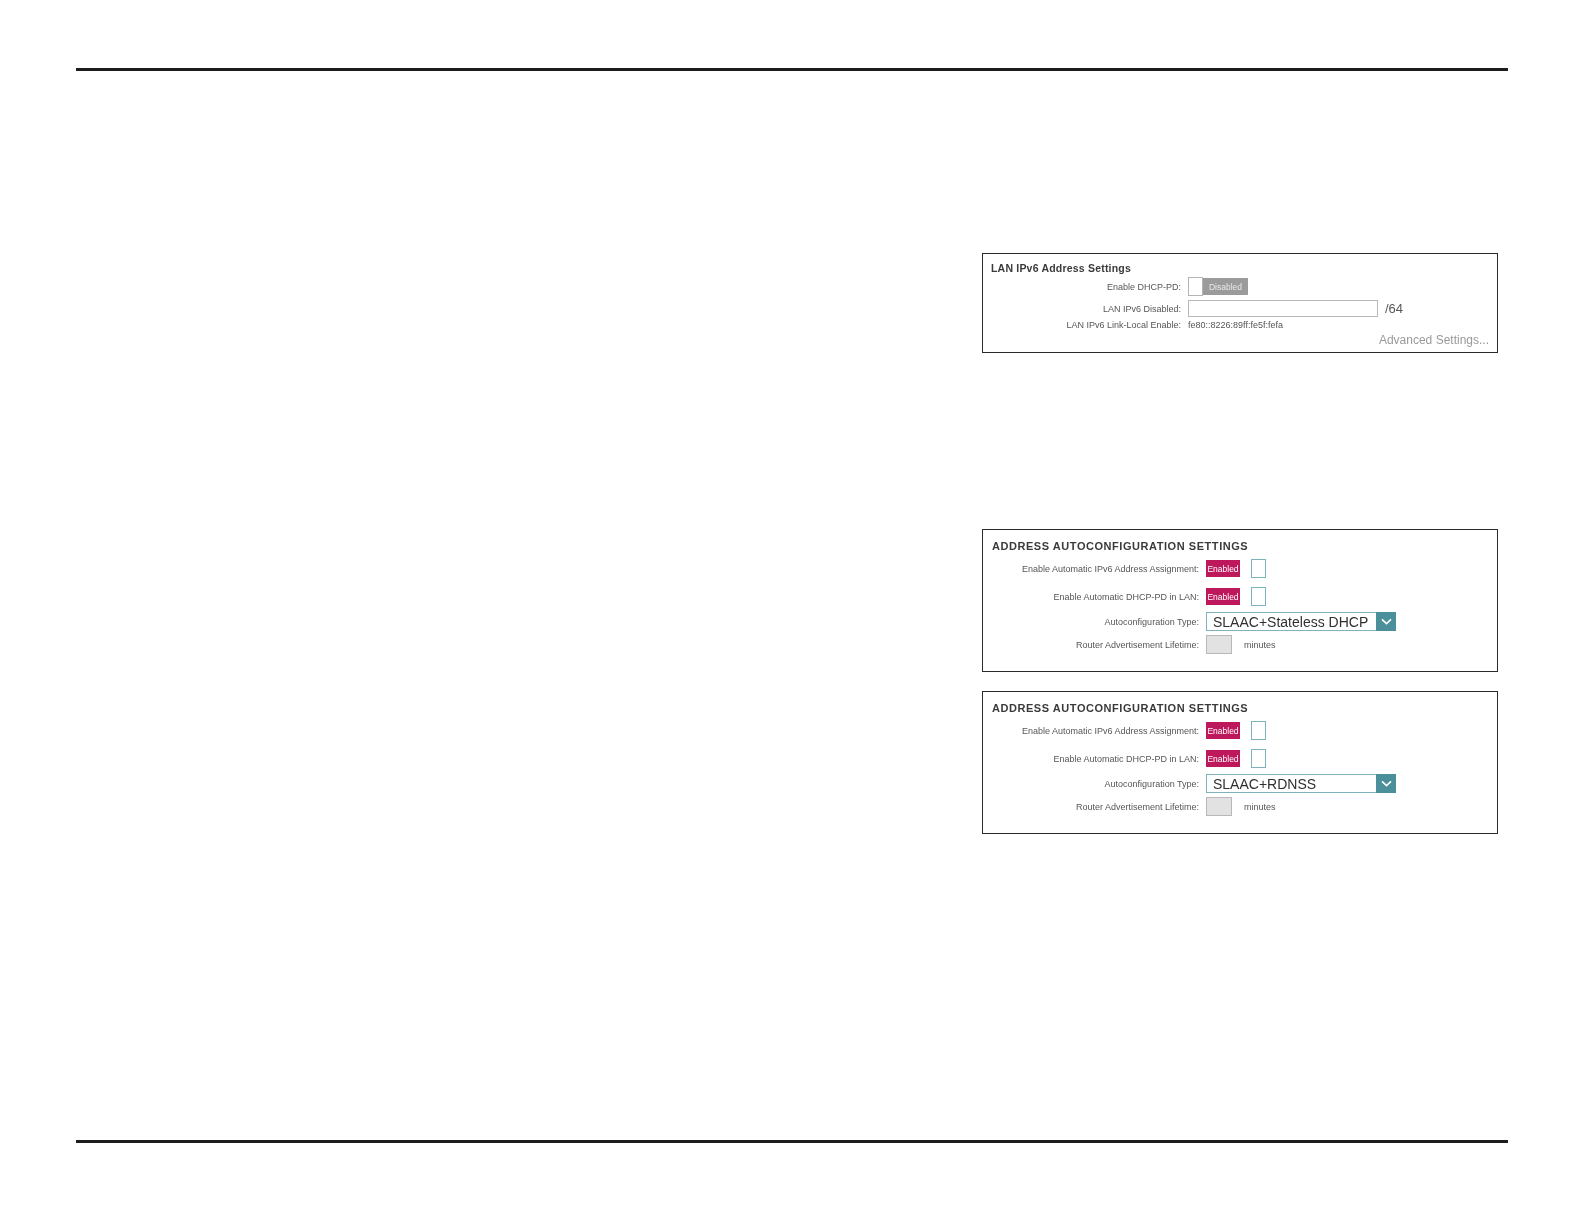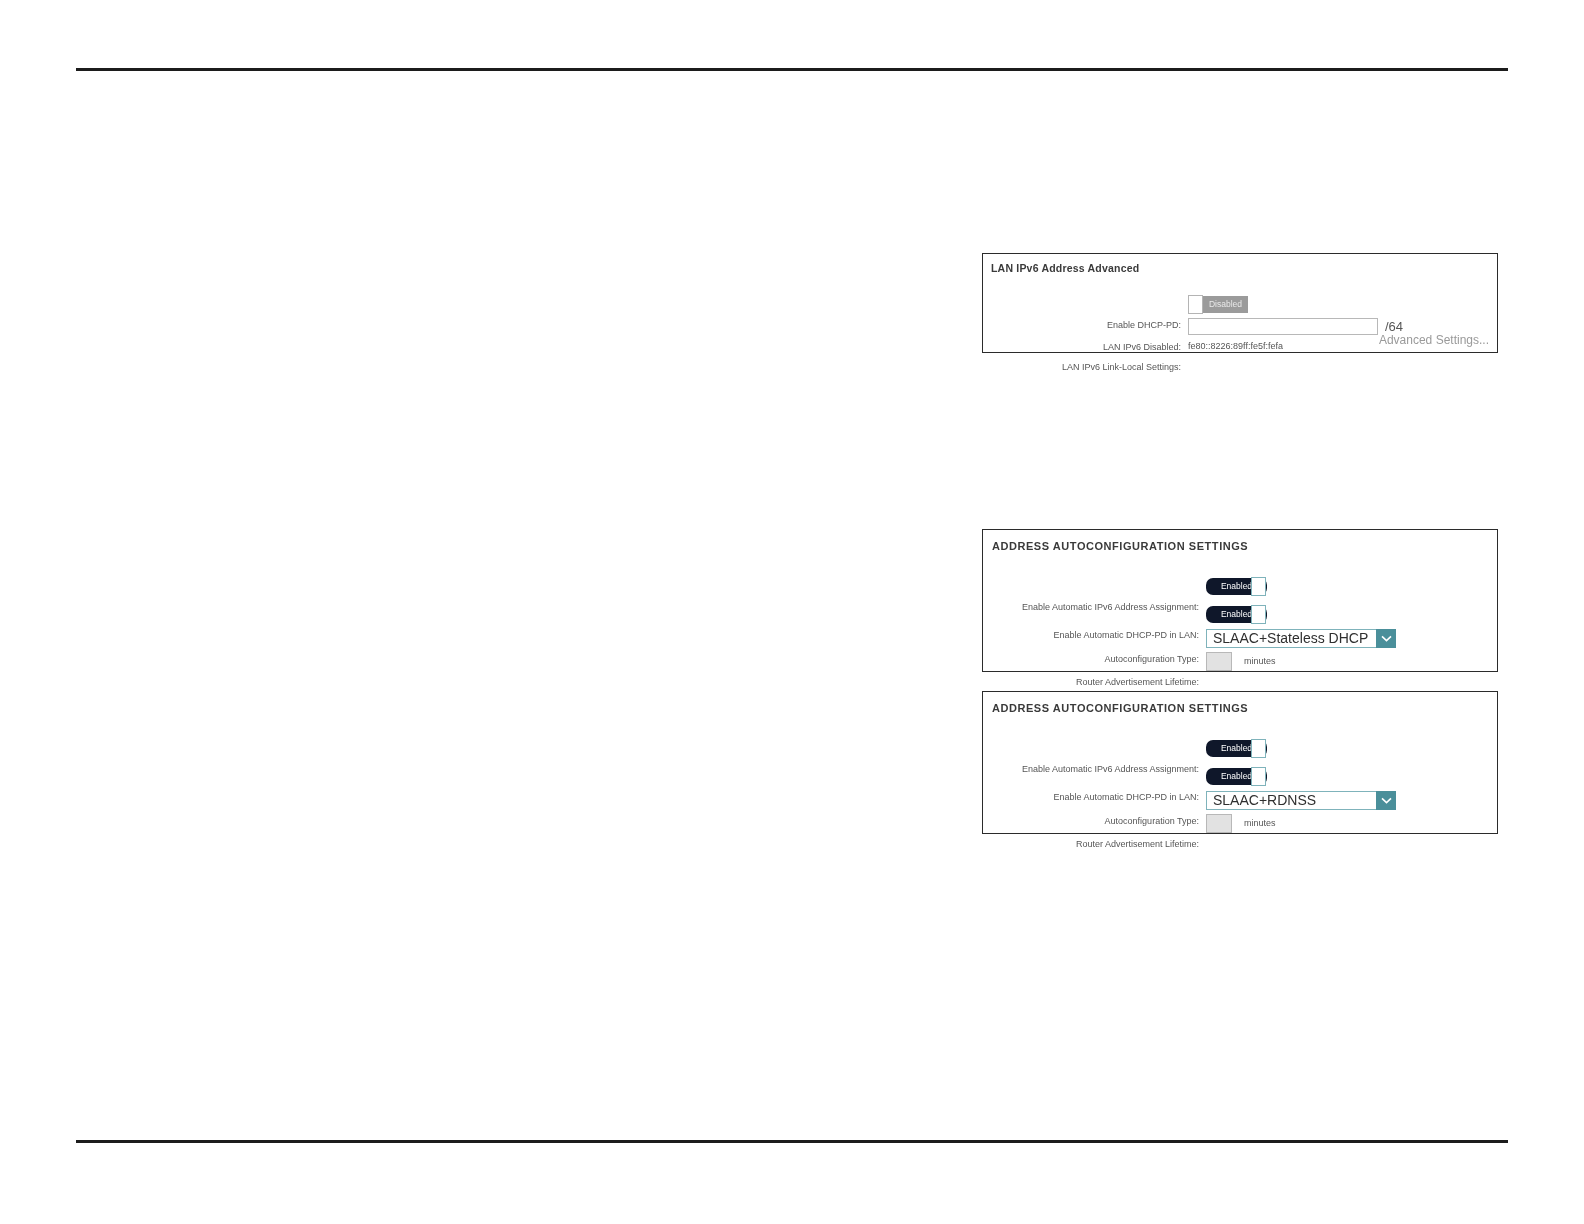--- a/index.html
+++ b/index.html
@@ -53,21 +53,20 @@
     position: absolute;
     display: flex;
     align-items: center;
     white-space: nowrap;
   }
   .row-label {
     text-align: right;
     color: #565656;
     font-size: 9px;
     padding-right: 7px;
-    margin-top: 42px;
   }
   .row-label.wide { width: 190px; }
 
   
   .toggle {
     position: relative;
     display: inline-block;
     height: 17px;
     width: 60px;
     box-sizing: border-box;
@@ -78,24 +77,23 @@
     top: 0;
     height: 17px;
     box-sizing: border-box;
     display: flex;
     align-items: center;
     justify-content: center;
     font-size: 8.5px;
   }
   .toggle.on .track {
     left: 0;
-    width: 61px;
-    background: #0f172a;
+    width: 34px;
+    background: #be185d;
     color: #ffffff;
-    border-radius: 7px;
   }
   .toggle.on .knob {
     position: absolute;
     right: 0;
     top: -1px;
     width: 15px;
     height: 19px;
     background: #ffffff;
     border: 1px solid #7fb3bb;
     box-sizing: border-box;
@@ -187,38 +185,38 @@
   }
 </style>
 </head>
 <body>
 
 <div class="page-rule top"></div>
 <div class="page-rule bottom"></div>
 
 <div class="panel" style="left:982px; top:253px; width:516px; height:100px;">
 
-  <div class="panel-title small" style="position:absolute; left:8px; top:8px;">LAN IPv6 Address Advanced</div>
+  <div class="panel-title small" style="position:absolute; left:8px; top:8px;">LAN IPv6 Address Settings</div>
 
   <div class="row" style="left:8px; top:24px;">
     <div class="row-label wide">Enable DHCP-PD:</div>
     <div class="toggle off" style="width:60px;">
       <div class="track">Disabled</div>
       <div class="knob"></div>
     </div>
   </div>
 
   <div class="row" style="left:8px; top:46px;">
     <div class="row-label wide">LAN IPv6 Disabled:</div>
     <input class="text-input addr" type="text" value="" style="">
     <span class="suffix">/64</span>
   </div>
 
   <div class="row" style="left:8px; top:66px;">
-    <div class="row-label wide">LAN IPv6 Link-Local Settings:</div>
+    <div class="row-label wide">LAN IPv6 Link-Local Enable:</div>
     <span class="static-value">fe80::8226:89ff:fe5f:fefa</span>
   </div>
 
   <div class="adv-link" style="right:8px; bottom:5px;">Advanced Settings...</div>
 </div>
 
 <div class="panel" style="left:982px; top:529px; width:516px; height:143px;">
 
   <div class="panel-title caps" style="position:absolute; left:9px; top:10px;">ADDRESS AUTOCONFIGURATION SETTINGS</div>
 

